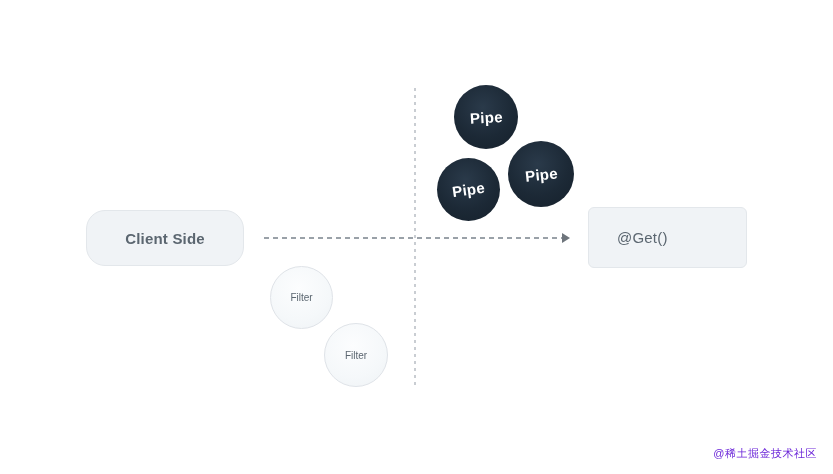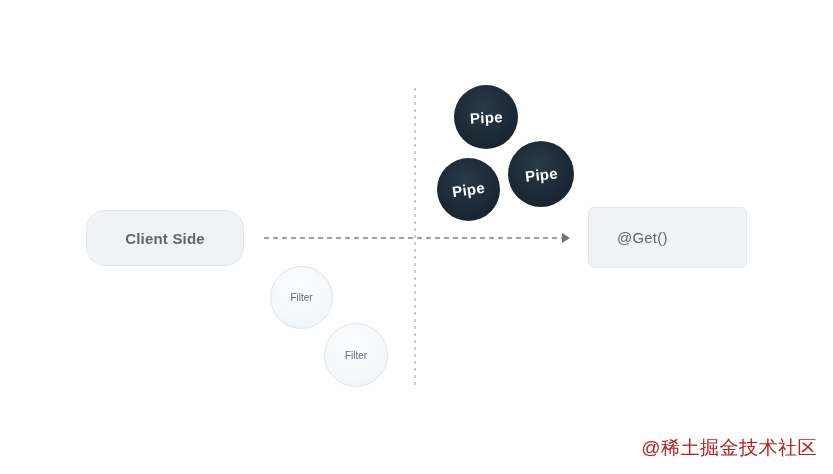--- a/index.html
+++ b/index.html
@@ -103,22 +103,22 @@
     left: 414px; top: 88px;
     width: 2px; height: 300px;
     background-image: repeating-linear-gradient(
       to bottom, #c9cdd2 0px, #c9cdd2 3px, transparent 3px, transparent 7px);
   }
 
   
   .watermark {
     position: absolute;
     right: 16px; bottom: 13px;
-    font-size: 19px;
-    color: #b91c1c;
+    font-size: 11px;
+    color: #6d28d9;
     letter-spacing: 0.5px;
   }
 </style>
 </head>
 <body>
 
 <div class="canvas">
 
   <div class="v-divider"></div>
 

